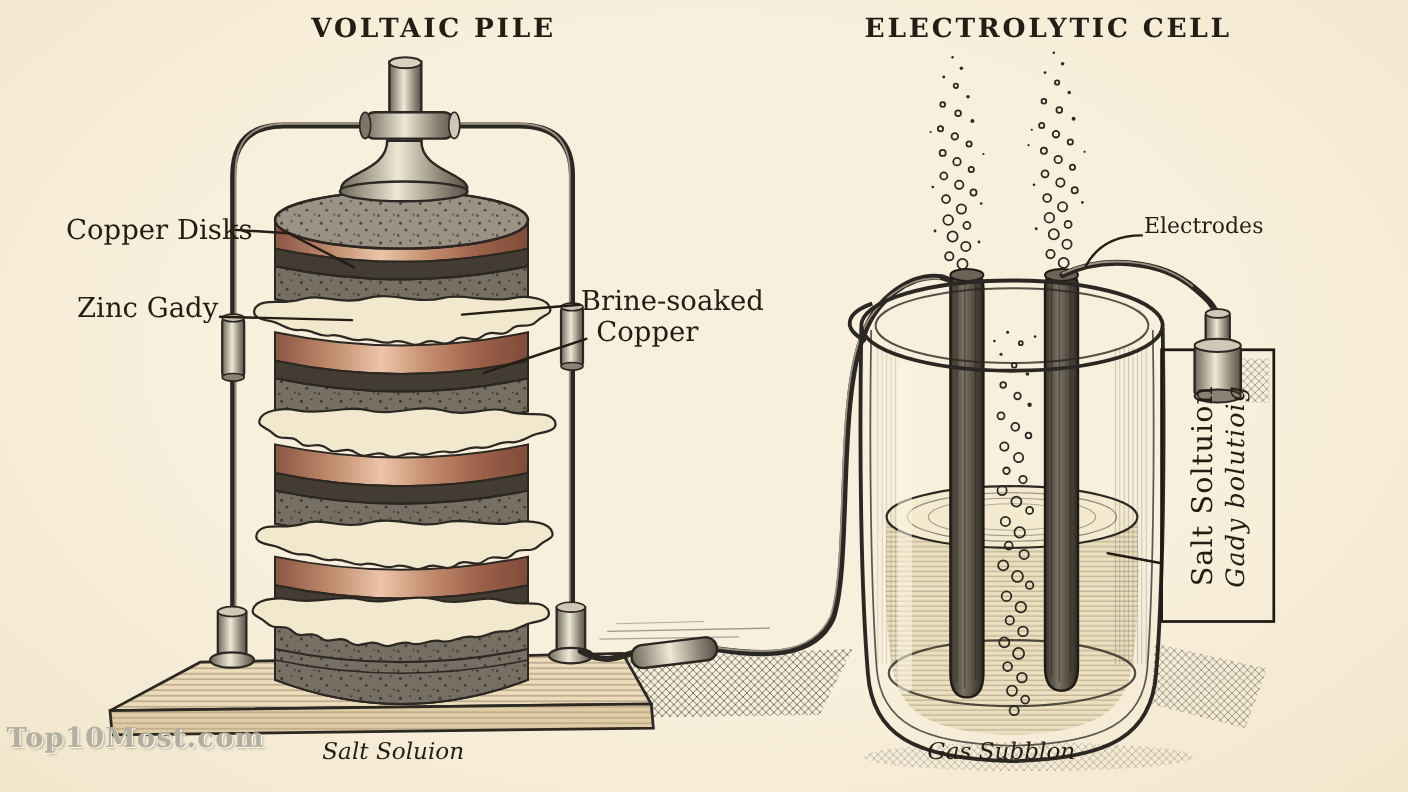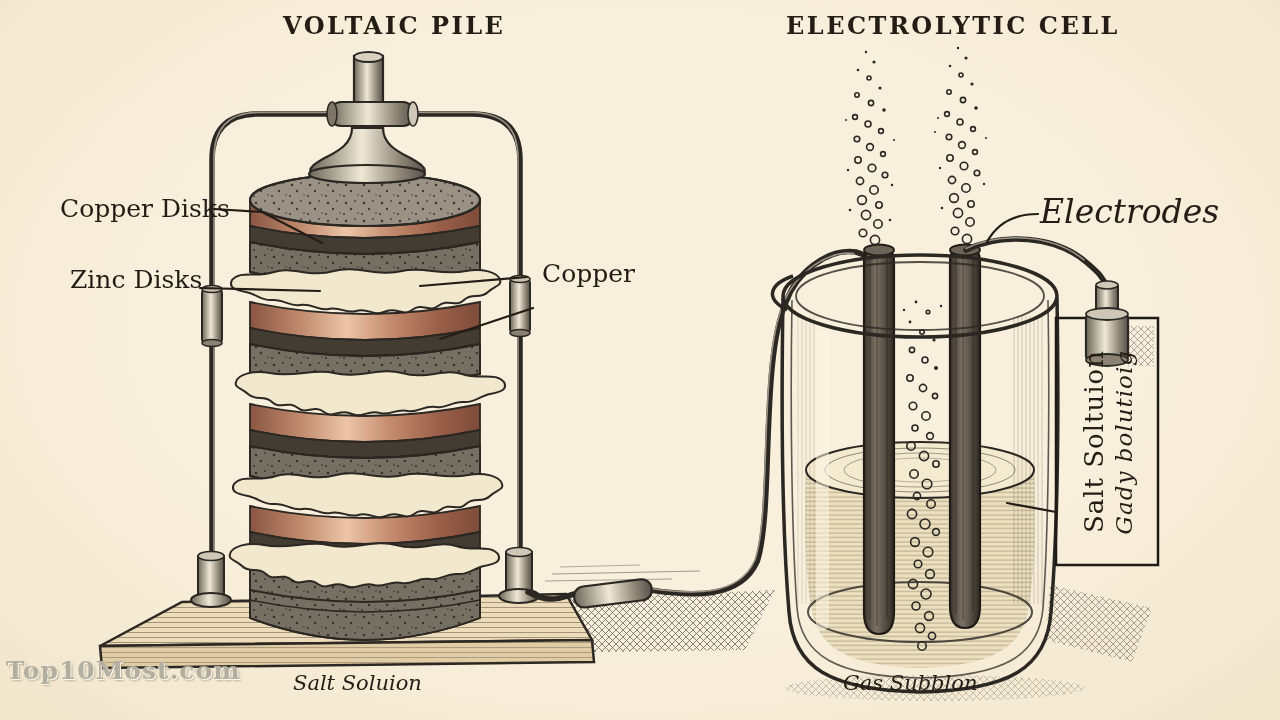--- a/index.html
+++ b/index.html
@@ -5,21 +5,21 @@
   html,body{margin:0;padding:0;}
   .stage{
     position:relative;width:1280px;height:720px;overflow:hidden;
     background:radial-gradient(ellipse at 50% 45%, #f8efdc 55%, #f2e6cc 100%);
     font-family:"DejaVu Serif", serif; color:#261f18;
   }
   .stage svg{position:absolute;left:0;top:0;}
   .lbl{position:absolute;white-space:nowrap;line-height:1.12;}
   .title{font-size:24px;font-weight:bold;letter-spacing:2.5px;color:#241d15;}
   .anno{font-size:25px;color:#241d15;}
-  .anno-ital{font-size:33px;font-style:italic;color:#241d15;}
+  .anno-ital{font-size:20px;color:#241d15;}
   .caption{font-size:21px;font-style:italic;color:#241d15;}
   .brine .l2{margin-left:14px;}
   .sidebox{
     position:absolute;left:1058px;top:320px;width:100px;height:244px;
     display:flex;flex-direction:row;align-items:center;justify-content:center;gap:2px;
   }
   .sidebox span{writing-mode:vertical-rl;transform:rotate(180deg);display:block;}
   .sidebox .sb1{font-size:26px;letter-spacing:1px;color:#241d15;}
   .sidebox .sb2{font-size:23px;font-style:italic;letter-spacing:1px;color:#241d15;}
   .watermark{
@@ -353,23 +353,24 @@
     <path d="M1056,512 L1007,503"></path>
   </g>
 </svg>
 
   <div class="lbl title" style="left:283px;top:13px;">VOLTAIC PILE</div>
 
   <div class="lbl title" style="left:786px;top:13px;">ELECTROLYTIC CELL</div>
 
   <div class="lbl anno" style="left:60px;top:195px;">Copper Disks</div>
 
-  <div class="lbl anno" style="left:70px;top:266px;">Zinc Disks</div>
+  <div class="lbl anno" style="left:70px;top:266px;">Zinc Gady</div>
 
   <div class="lbl anno brine" style="left:528px;top:260px;">
+    <div>Brine-soaked</div>
     <div class="l2">Copper</div>
   </div>
 
   <div class="lbl anno-ital" style="left:1040px;top:194px;">Electrodes</div>
 
   <div class="sidebox">
     <span class="sb1">Salt Soltuion</span>
     <span class="sb2">Gady bolutioig</span>
   </div>
 

